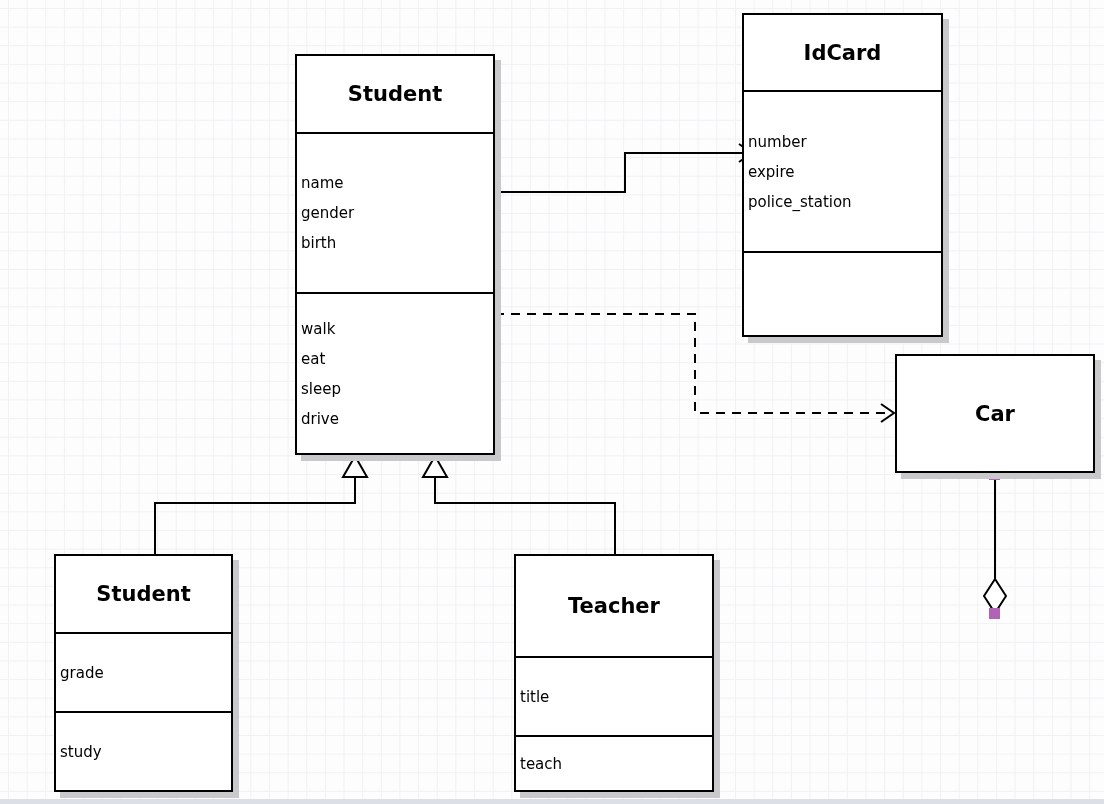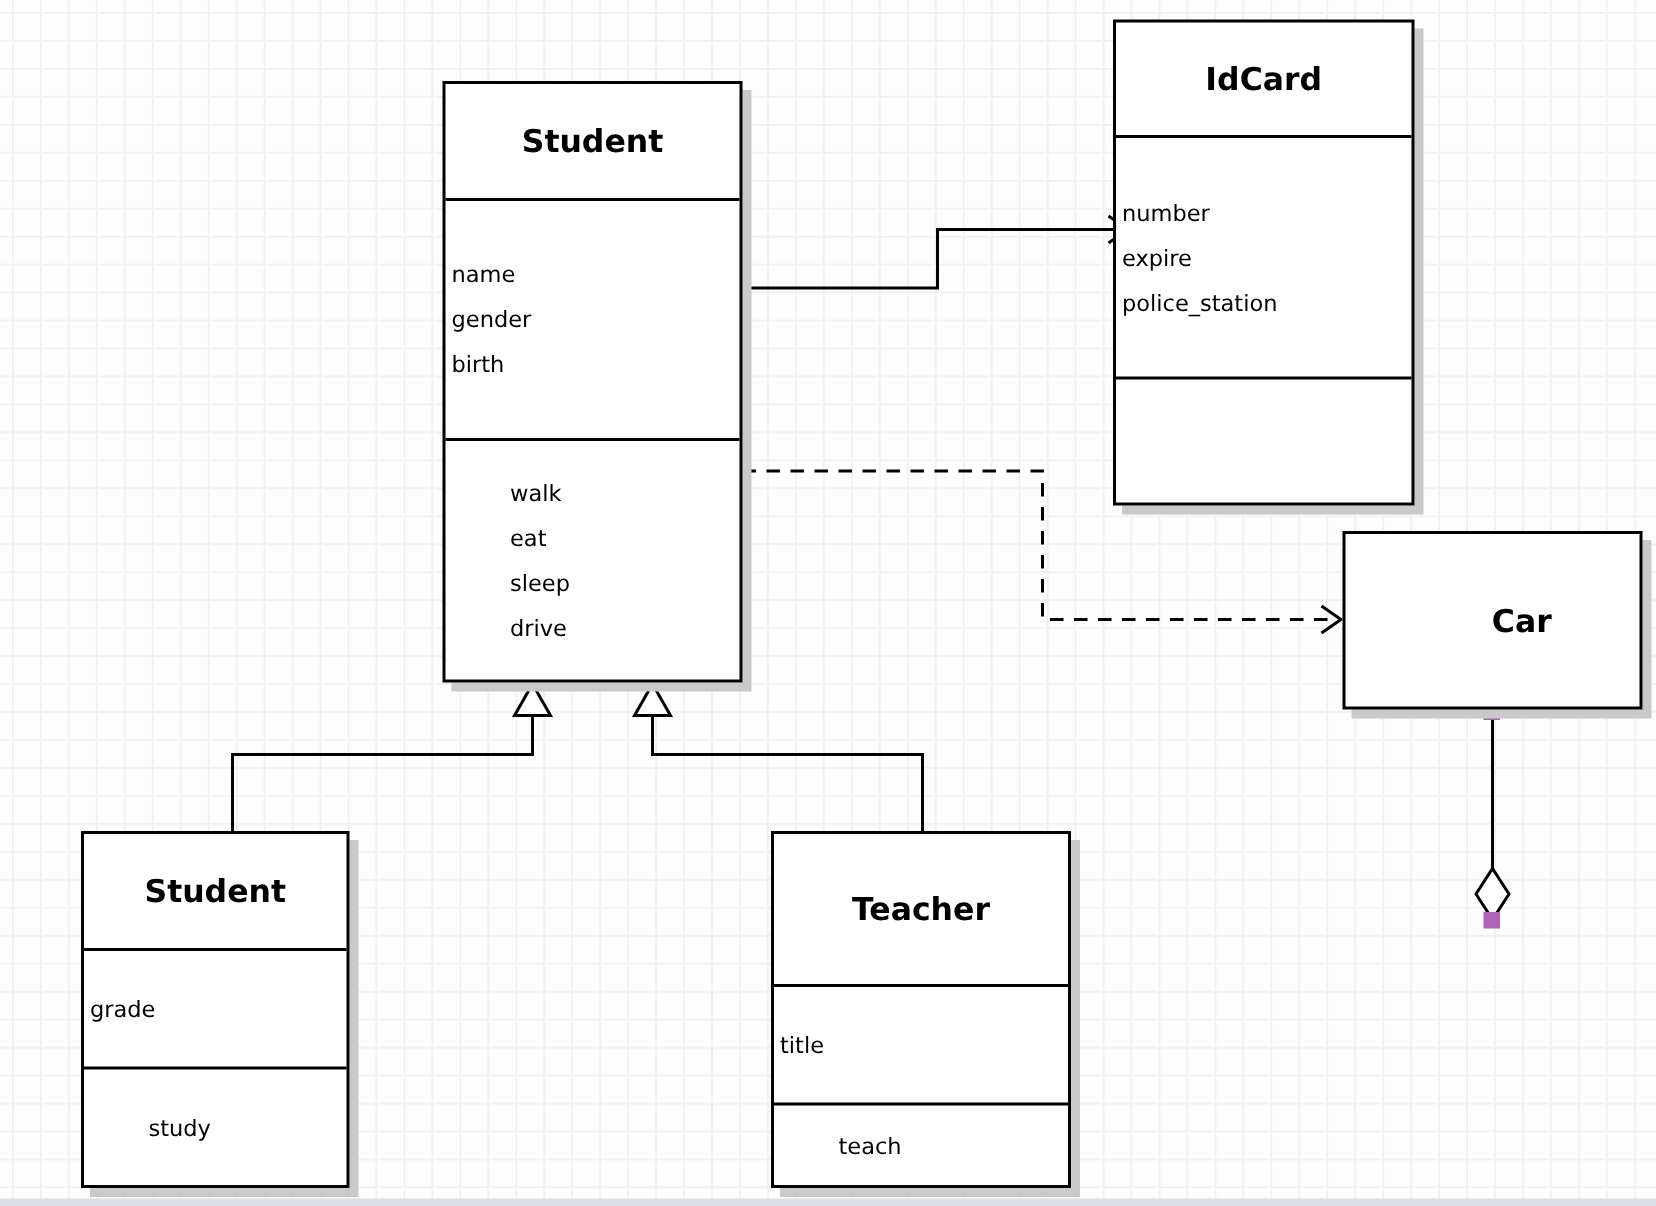--- a/index.html
+++ b/index.html
@@ -23,21 +23,21 @@
   }
   #edges{position:absolute;inset:0;z-index:2;}
   .cbox{
     position:absolute;z-index:3;box-sizing:border-box;
     background:#fff;border:2px solid #000;
     box-shadow:6px 6px 0 0 #c9c9cb;
     display:flex;flex-direction:column;
   }
   .sec{box-sizing:border-box;display:flex;flex-direction:column;justify-content:center;}
   .sec.divided{border-bottom:2px solid #000;}
-  .sec.fill{flex:1;margin-left:39px;}
+  .sec.fill{flex:1;}
   .title{
     align-items:center;text-align:center;
     font-weight:bold;font-size:21px;
   }
   .row{
     font-size:15px;line-height:30px;padding-left:4px;
     white-space:nowrap;
   }
   svg .edge-line{stroke:#000;stroke-width:2;fill:none;}
   svg .edge-dashed{stroke-dasharray:9 7;}

